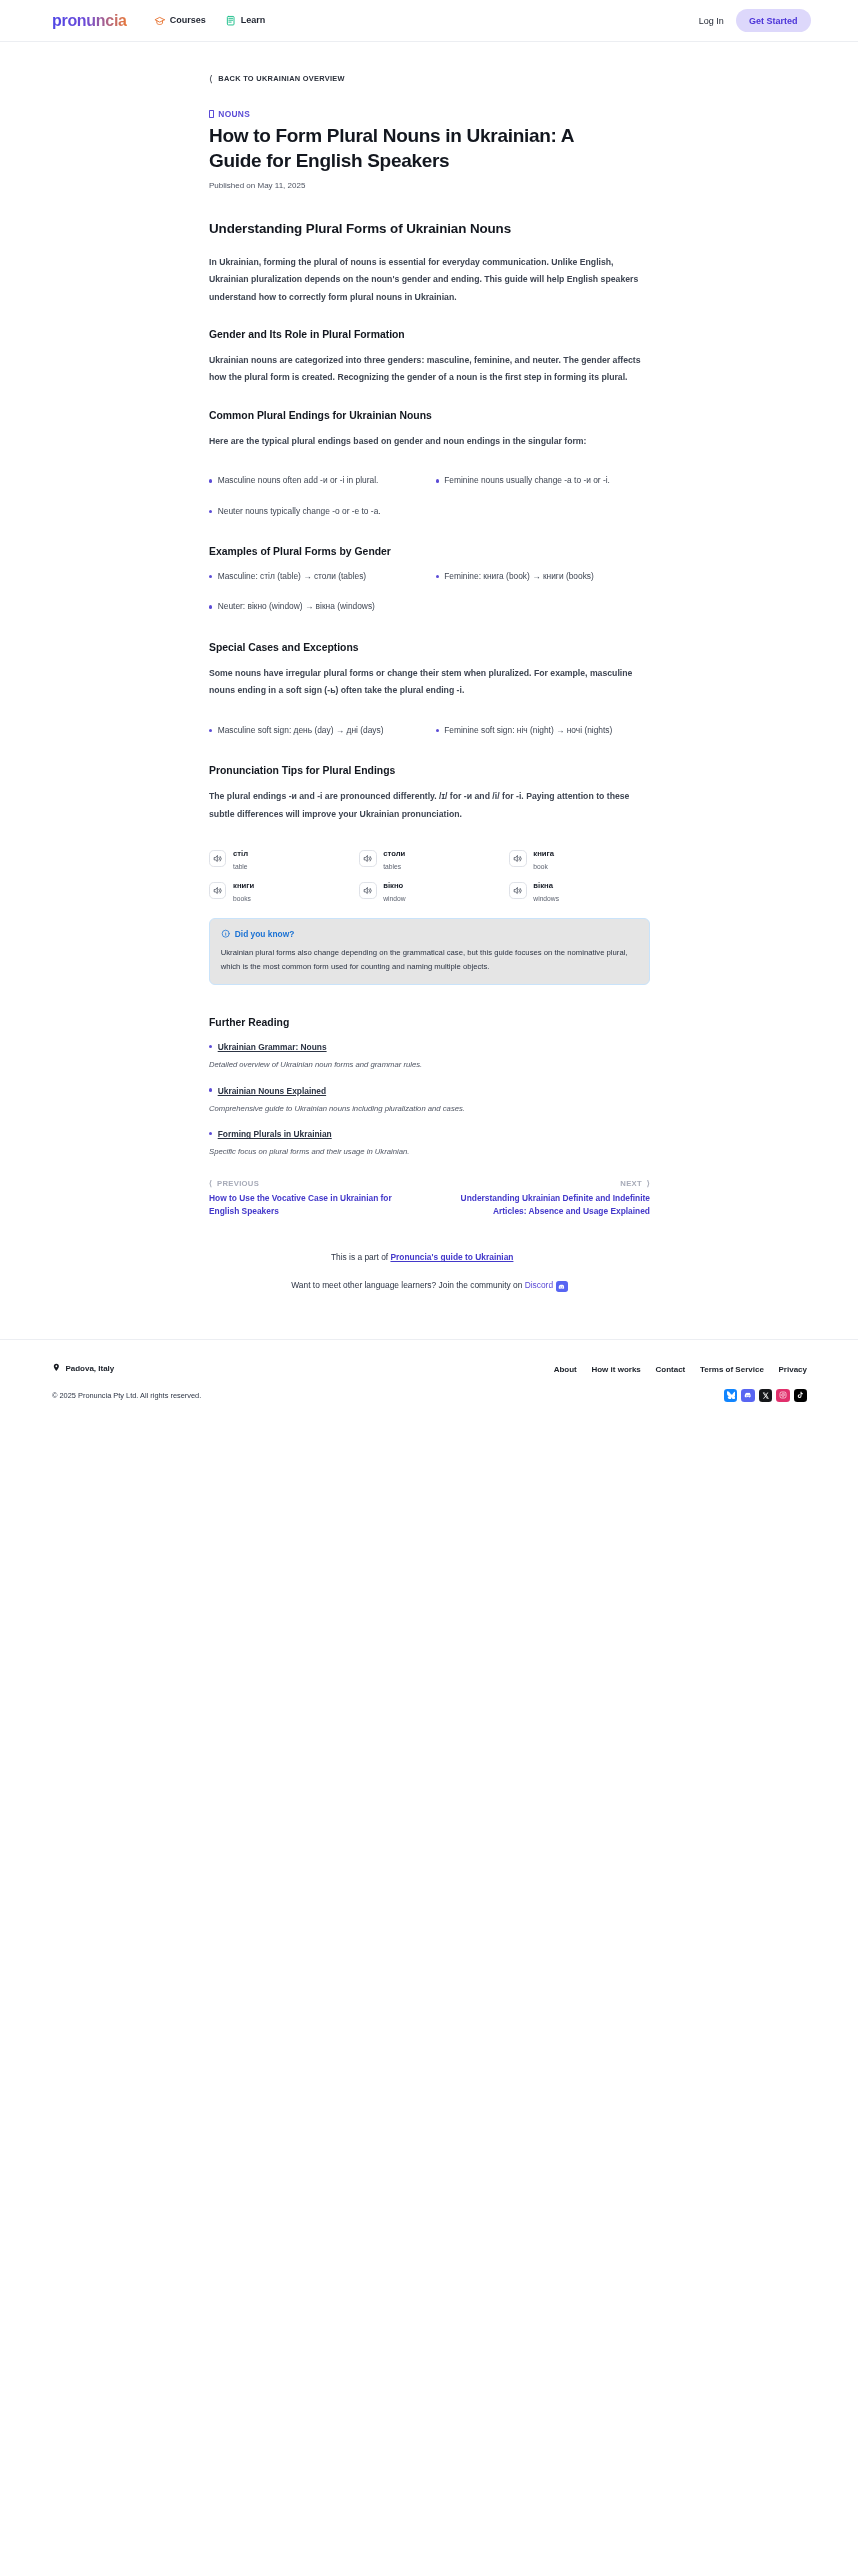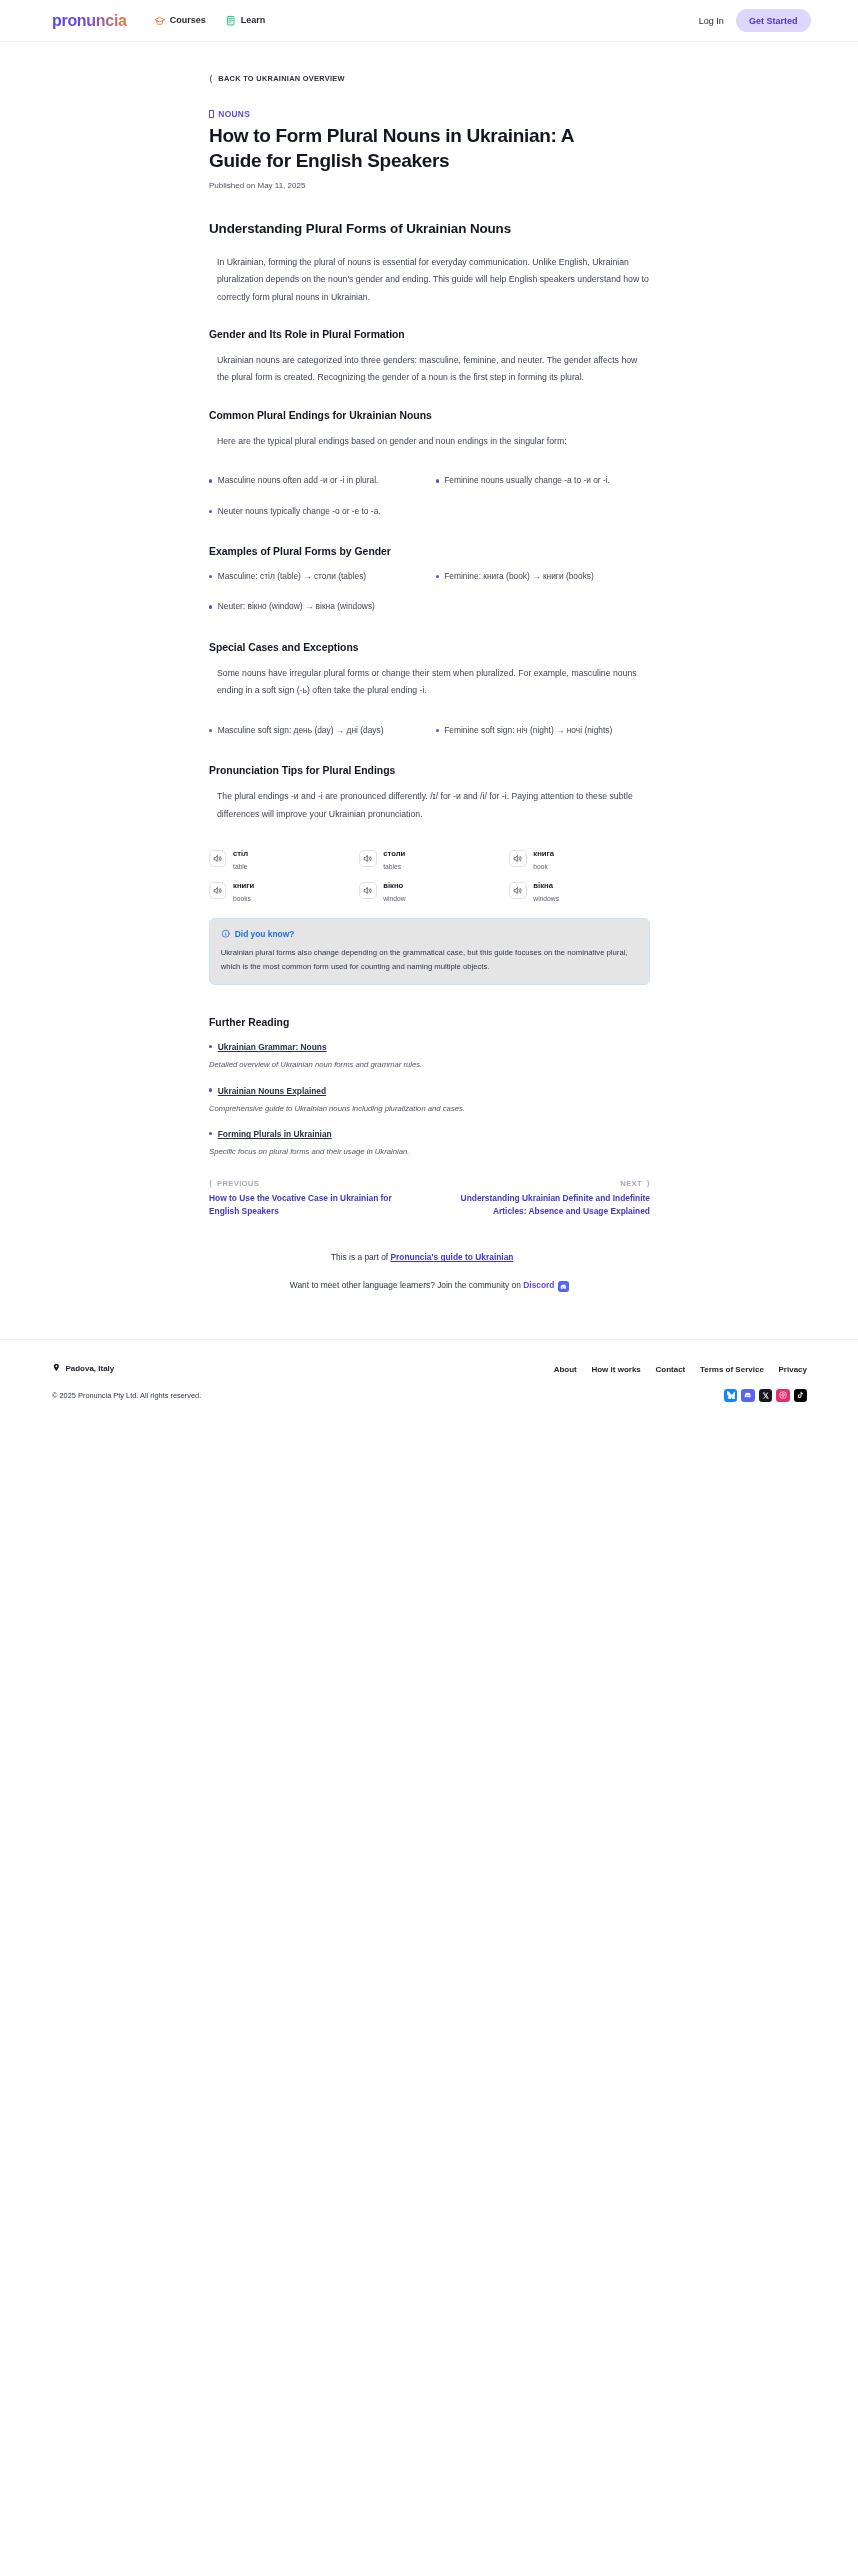--- a/index.html
+++ b/index.html
@@ -97,21 +97,22 @@
     margin: 0 0 17.4px 0;
   }
   h3.sub {
     font-size: 10.4px; font-weight: 700; color: #13171f;
     margin: 0 0 12px 0;
   }
   p.body {
     font-size: 8.7px;
     line-height: 2.0;
     color: #3e4552;
-    margin: 0 0 23px 8px;
+    margin: 0 0 23px 0;
+    font-weight: bold;
   }
 
   .bullet-grid {
     display: grid;
     grid-template-columns: 1fr 1fr;
     column-gap: 12px;
     row-gap: 14.7px;
     margin-bottom: 27px;
   }
   .bullet {
@@ -231,21 +232,21 @@
   .flag .top { height: 4px; background: #4a8ee0; }
   .flag .bot { height: 4px; background: #f5cf3f; }
 
   .discord-line {
     text-align: center;
     font-size: 8.4px;
     color: #2c3444;
     margin-top: 17.4px;
     padding-bottom: 40px;
   }
-  .discord-line a { color: #5b4bd6; text-decoration: none; font-weight: 700;}
+  .discord-line a { color: #5b4bd6; text-decoration: none; font-weight: 400;}
   .discord-chip {
     display: inline-flex; align-items: center; justify-content: center;
     vertical-align: -2.7px;
     width: 11.4px; height: 11.4px; border-radius: 2.7px;
     background: #5865f2; margin-left: 3.3px;
   }
 
   
   .site-footer {
     border-top: 0.7px solid #eceef2;

